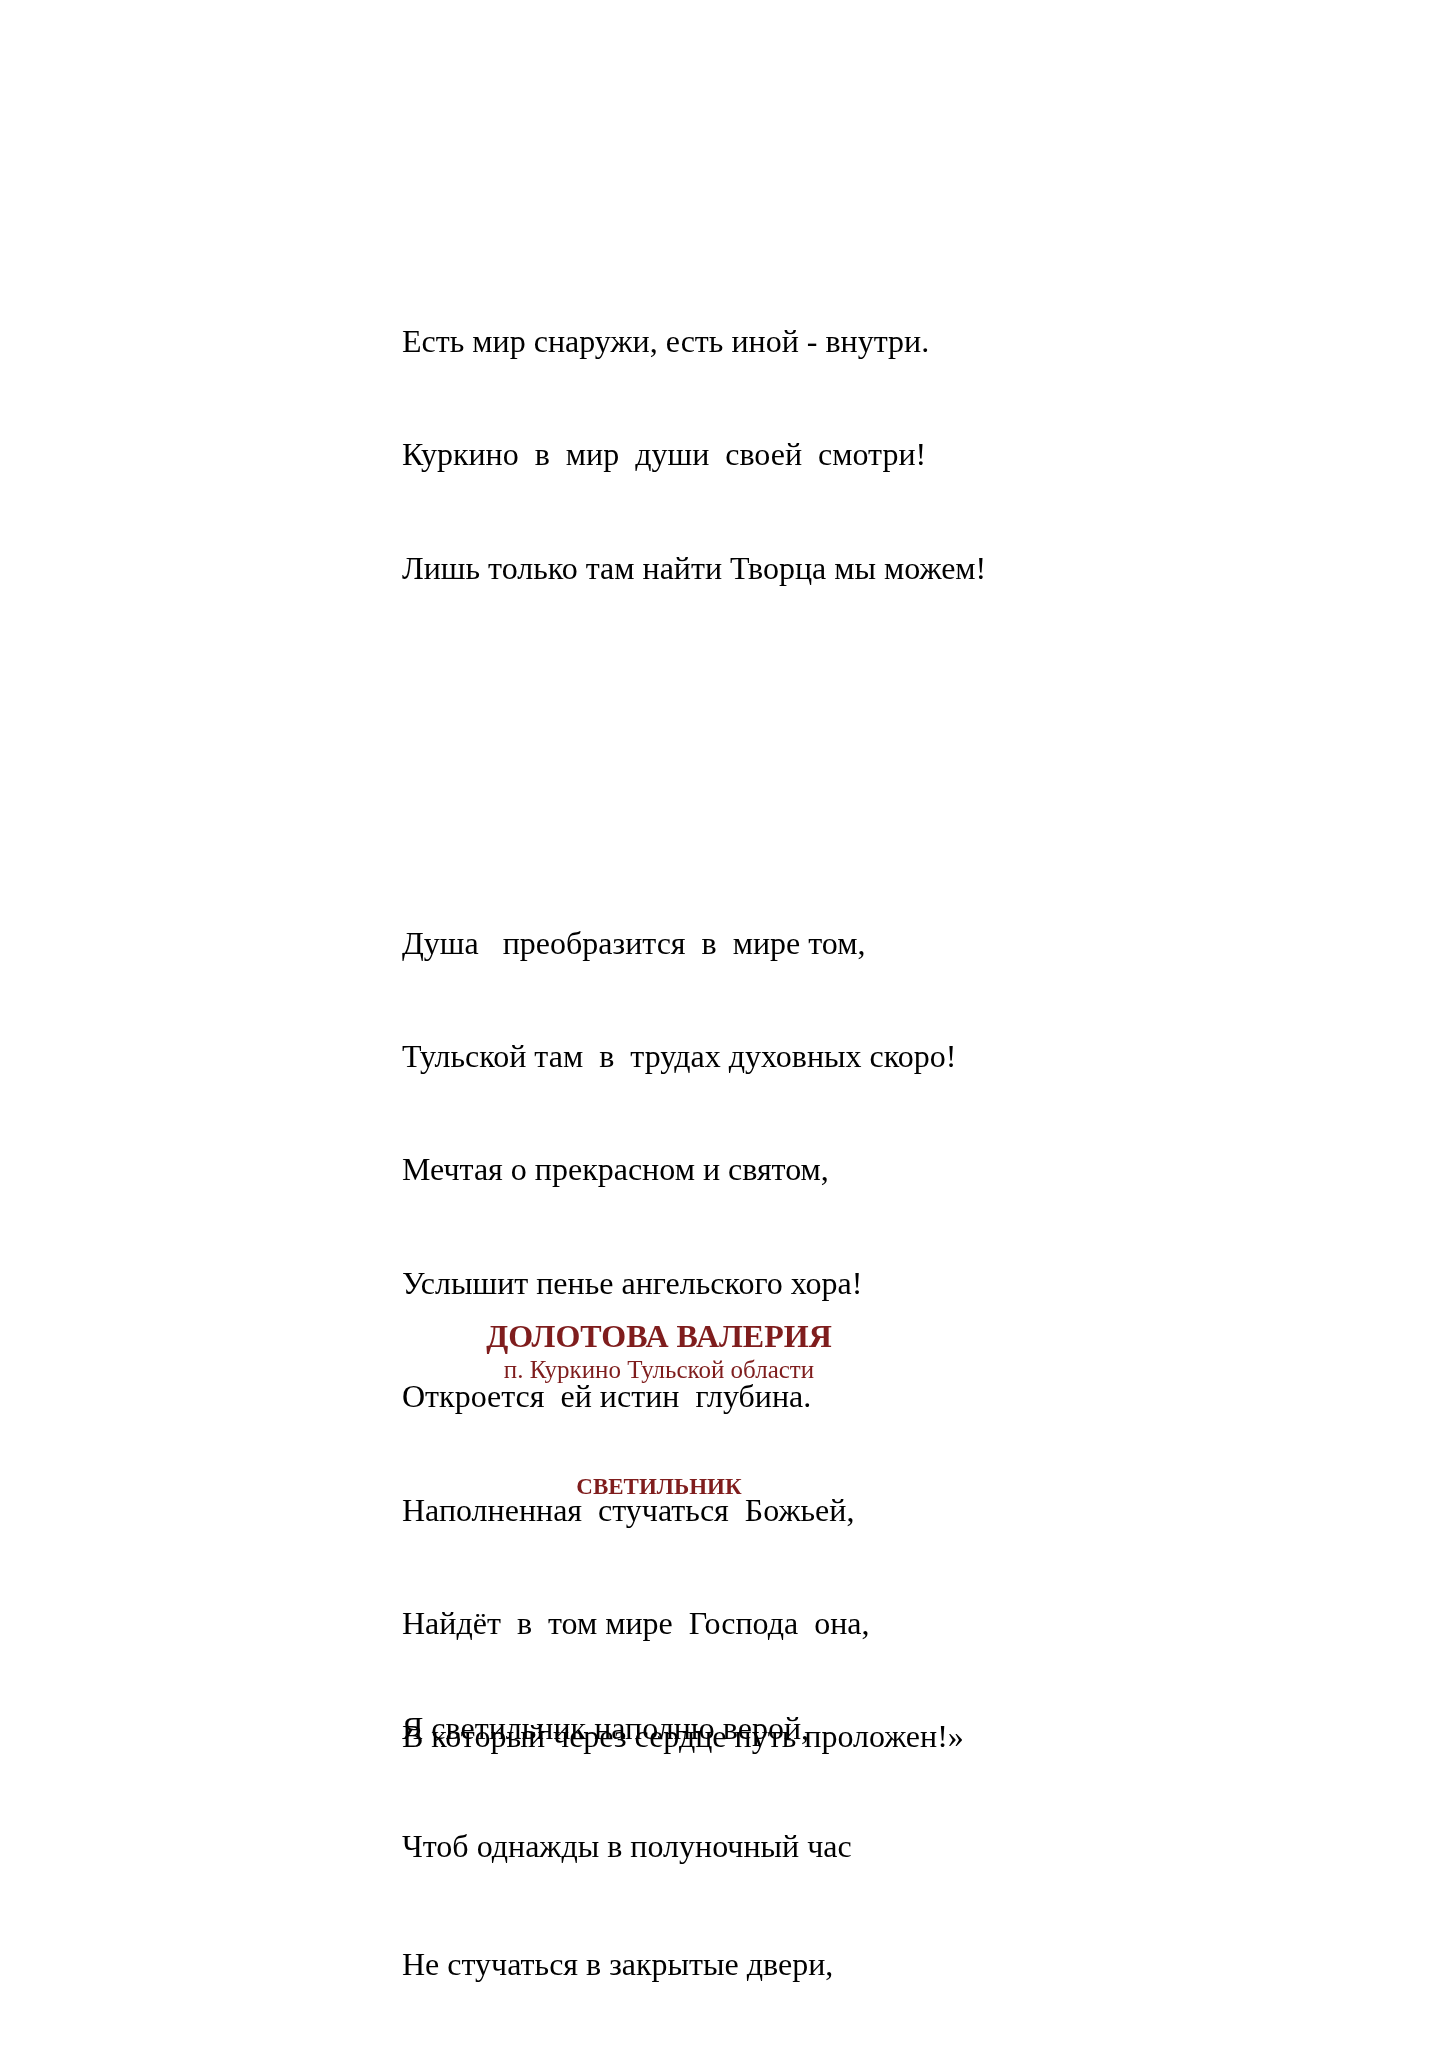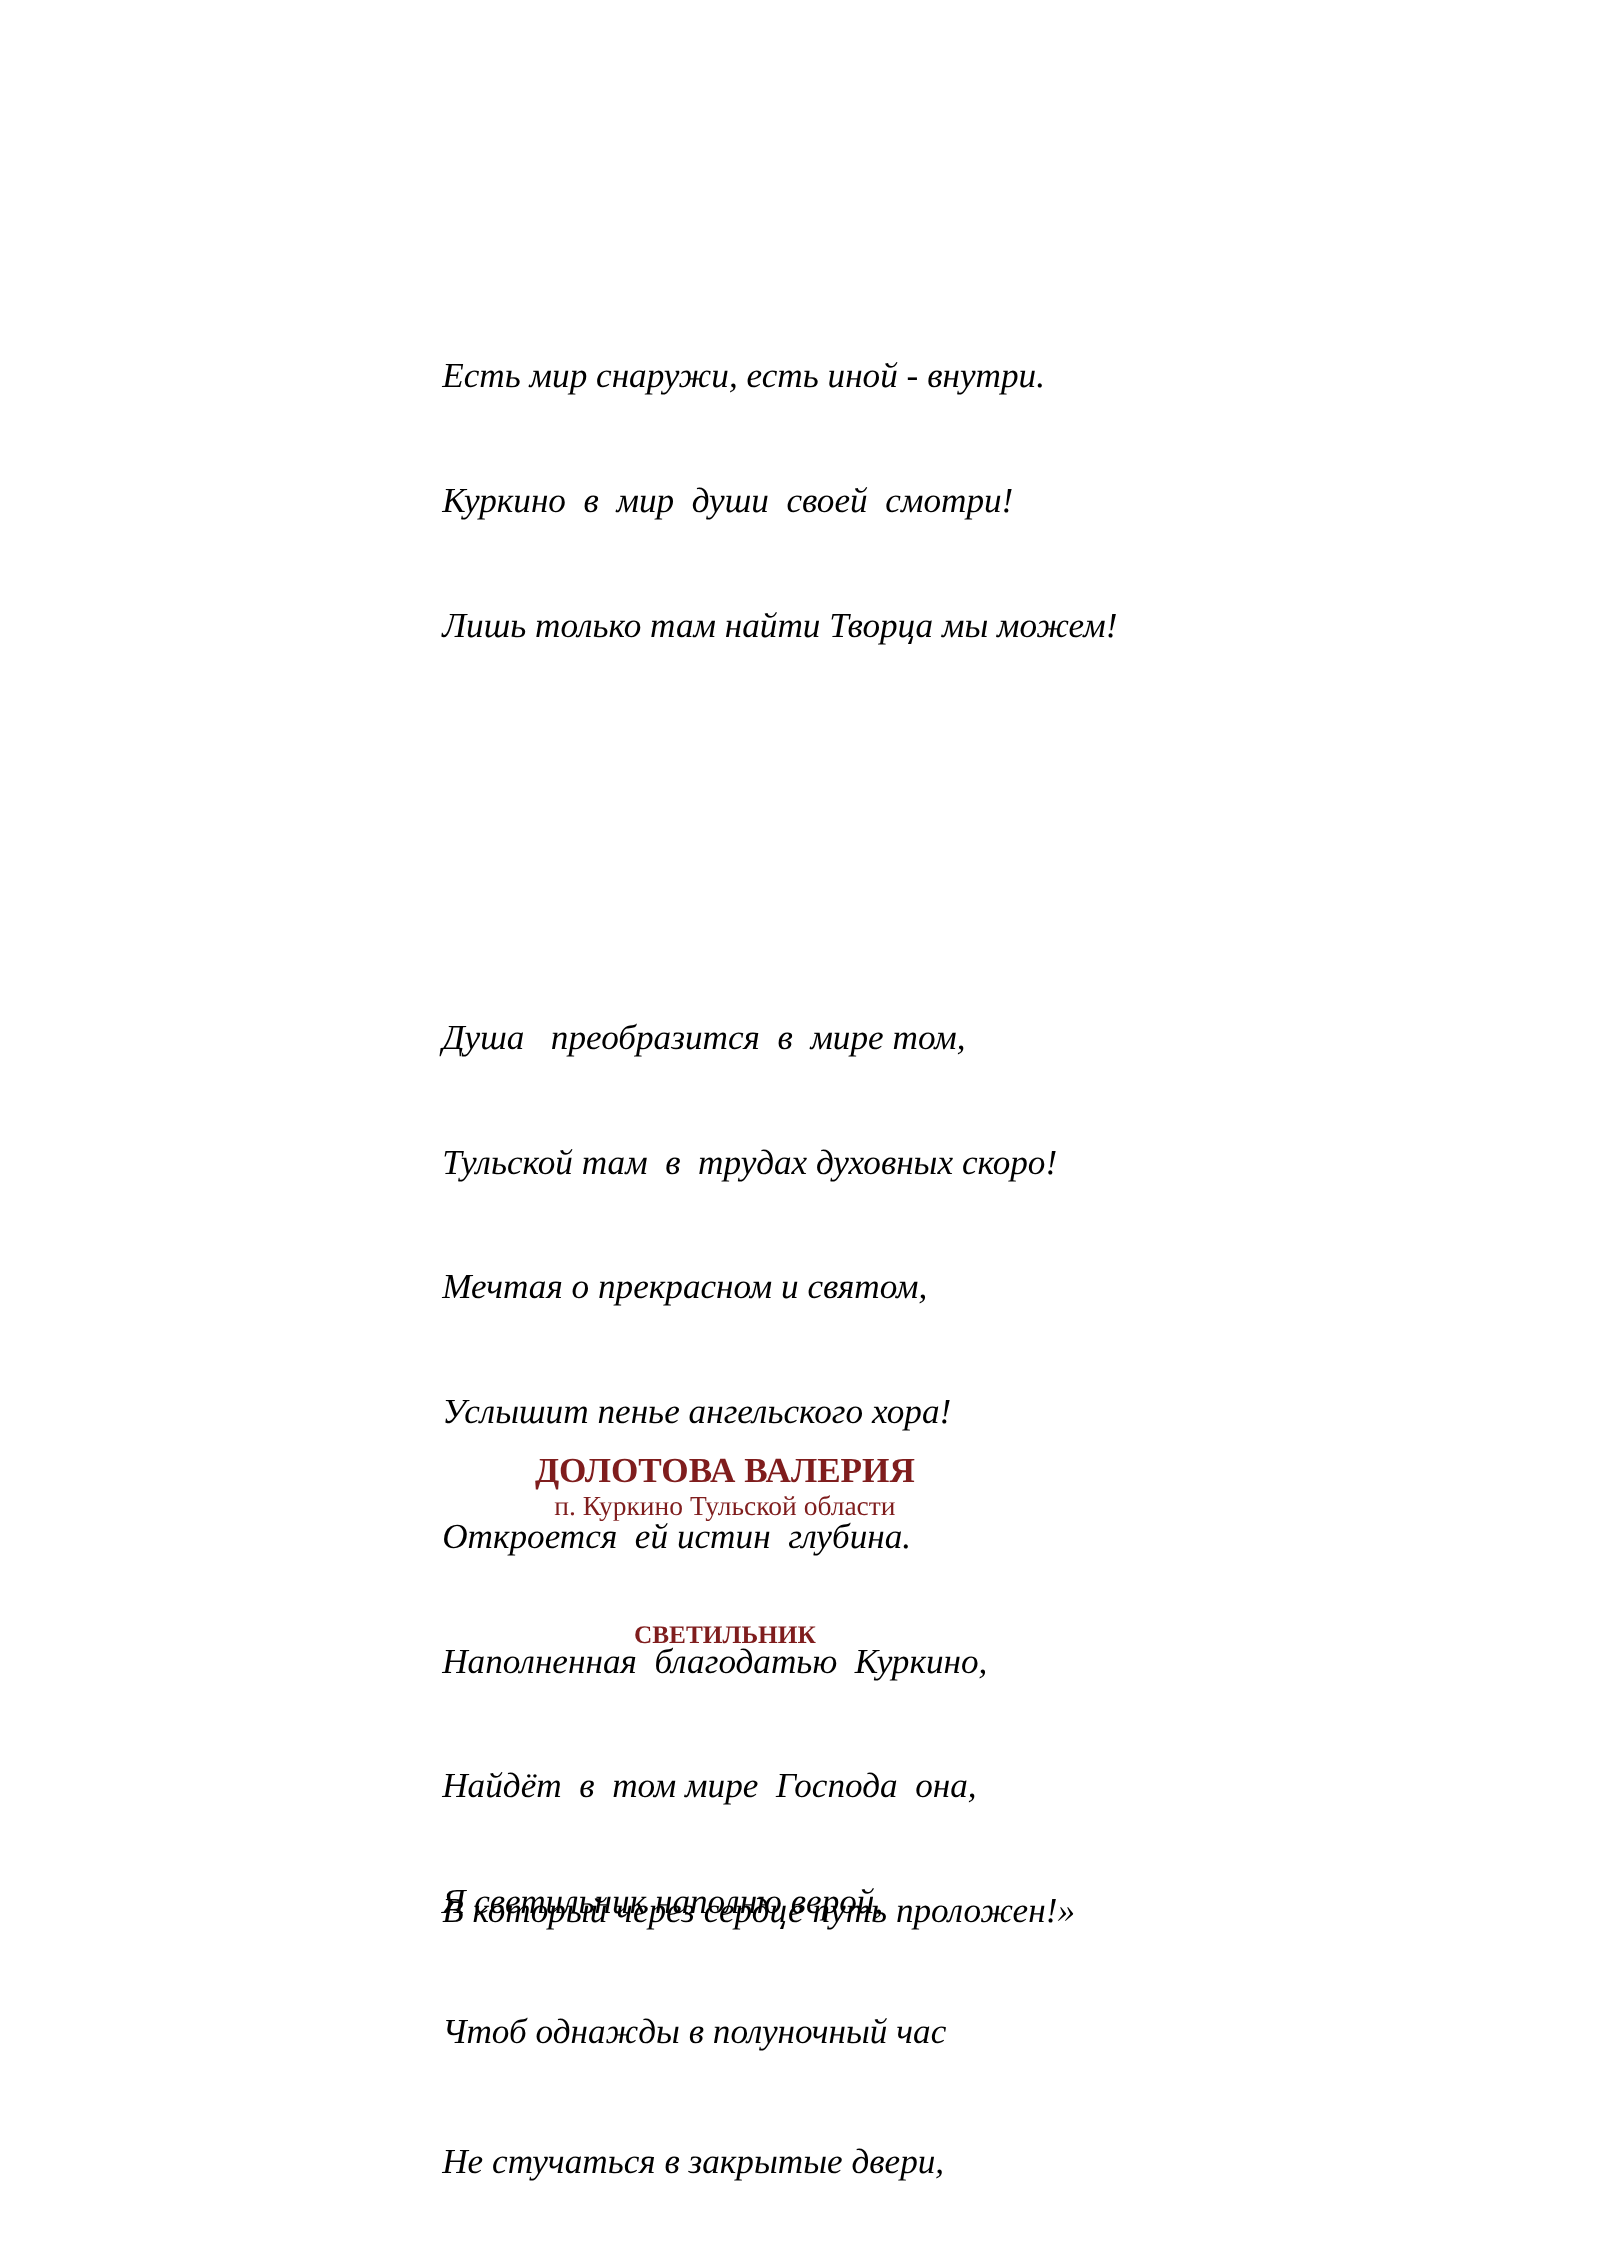--- a/index.html
+++ b/index.html
@@ -1,19 +1,19 @@
 <!DOCTYPE html>
 <html><head>
 <meta charset="utf-8">
 <style>
   html, body { margin: 0; padding: 0; background: #ffffff; }
   body { width: 1455px; height: 2058px; position: relative; overflow: hidden; }
   .page { position: absolute; left: 0; top: 0; width: 1455px; height: 2058px; background: #ffffff; }
   .poem { position: absolute; left: 402px; font-family: "Liberation Serif", "DejaVu Serif", serif; font-size: 32px; color: #000; white-space: pre; }
-  .line { display: block; height: 39.4px; line-height: 39.4px; font-style: italic; }
+  .line { display: block; height: 39.4px; line-height: 39.4px; }
   .gap { display: block; height: 39.4px; }
   #poem1 { top: 174px; }
   #poem2 { top: 1552px; line-height: 39.3px; }
   .author { position: absolute; left: 0; width: 1318px; text-align: center; font-family: "Liberation Serif", "DejaVu Serif", serif; color: #7f1d1d; }
   .author-name { top: 1318px; font-size: 32px; font-weight: bold; }
   .author-place { top: 1356px; font-size: 25px; }
   .title { top: 1474px; font-size: 23px; font-weight: bold; }
 </style>
 </head>
 <body>
@@ -26,21 +26,21 @@
       <span class="line">Куркино  в  мир  души  своей  смотри!</span>
       <span class="line">Лишь только там найти Творца мы можем!</span>
     </div>
     <span class="gap"></span>
     <div>
       <span class="line">Душа   преобразится  в  мире том,</span>
       <span class="line">Тульской там  в  трудах духовных скоро!</span>
       <span class="line">Мечтая о прекрасном и святом,</span>
       <span class="line">Услышит пенье ангельского хора!</span>
       <span class="line">Откроется  ей истин  глубина.</span>
-      <span class="line">Наполненная  благодатью  Куркино,</span>
+      <span class="line">Наполненная  стучаться  Божьей,</span>
       <span class="line">Найдёт  в  том мире  Господа  она,</span>
       <span class="line">В который через сердце путь проложен!»</span>
     </div>
     <span class="gap"></span>
     
     
     
   </div>
 
   <div class="author author-name">ДОЛОТОВА ВАЛЕРИЯ</div>

